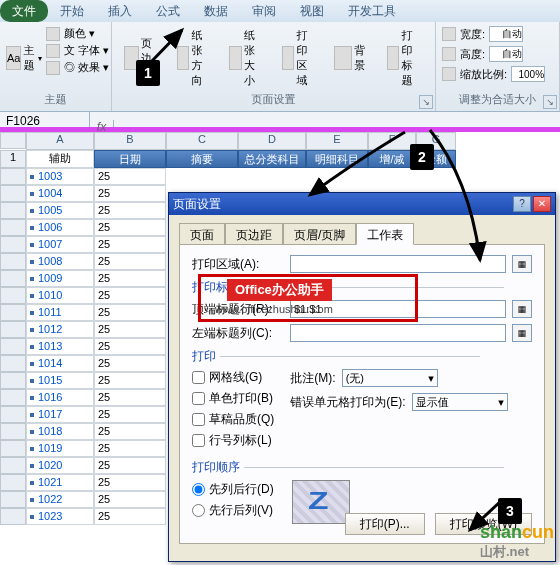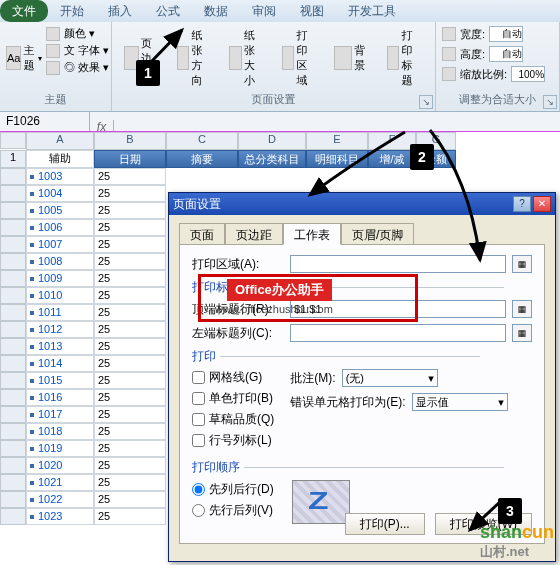--- a/index.html
+++ b/index.html
@@ -17,21 +17,21 @@
 .rgroup-content { display: flex; gap: 4px; flex: 1; }
 .rbig { display: flex; align-items: center; width: 36px; font-size: 11px; gap: 2px; }
 .rbig .icn { width: 24px; height: 24px; background: #ddd; border: 1px solid #bbb; display: flex; align-items: center; justify-content: center; }
 .rsmall { display: flex; flex-direction: column; gap: 2px; font-size: 11px; }
 .rsmall .row { display: flex; align-items: center; gap: 4px; white-space: nowrap; }
 .rsmall .sicn { width: 14px; height: 14px; background: #ddd; border: 1px solid #bbb; }
 .dialog-launcher { position: absolute; bottom: 2px; right: 2px; width: 14px; height: 14px; font-size: 9px; border: 1px solid #a0b4c8; display: flex; align-items: center; justify-content: center; color: #5a6a7a; }
 .scale-input { width: 34px; height: 16px; font-size: 10px; border: 1px solid #a0b4c8; text-align: right; }
 
 
-.fbar { display: flex; height: 20px; border-bottom: 1px solid #d946ef; background: #f0f4f8; }
+.fbar { display: flex; height: 20px; border-bottom: 5px solid #d946ef; background: #f0f4f8; }
 .namebox { width: 90px; border-right: 1px solid #a0b4c8; padding: 2px 6px; font-size: 12px; }
 .fxbtn { width: 24px; border-right: 1px solid #a0b4c8; text-align: center; font-style: italic; color: #666; margin-top: 8px; }
 .rh { height: 17px; border: 1px solid #c0c8d0; background: #e8eef4; font-size: 11px; text-align: center; color: #3a5a7a; }
 .ch { height: 18px; border: 1px solid #c0c8d0; background: #e8eef4; font-size: 11px; text-align: center; color: #3a5a7a; }
 .chA { width: 68px; } .chB { width: 72px; } .chC { width: 72px; } .chD { width: 68px; } .chE { width: 62px; } .chF { width: 48px; } .chG { width: 40px; }
 .tblhdr { display: flex; }
 .tblhdr .th { height: 18px; background: linear-gradient(#5a8ac8,#3a6aa8); color: #fff; font-size: 11px; text-align: center; border: 1px solid #2a5a98; line-height: 16px; }
 .row { display: flex; }
 .cell { height: 17px; border: 1px solid #d0d6de; font-size: 11px; padding: 1px 3px; }
 .cA { width: 68px; color: #0055cc; } .cB { width: 72px; }
@@ -314,22 +314,22 @@
     <span>页面设置</span>
     <div class="ctrls">
       <div class="ctrl help">?</div>
       <div class="ctrl">✕</div>
     </div>
   </div>
   <div class="dlg-body">
     <div class="dlg-tabs">
       <div class="dlg-tab">页面</div>
       <div class="dlg-tab">页边距</div>
+      <div class="dlg-tab">页眉/页脚</div>
       <div class="dlg-tab active">工作表</div>
-      <div class="dlg-tab">页眉/页脚</div>
     </div>
     <div class="dlg-panel">
       <div class="fld">
         <label>打印区域(A):</label>
         <input type="text" style="">
         <button class="refbtn">▦</button>
       </div>
       <div class="section">打印标题</div>
       <div class="fld">
         <label>顶端标题行(R):</label>

